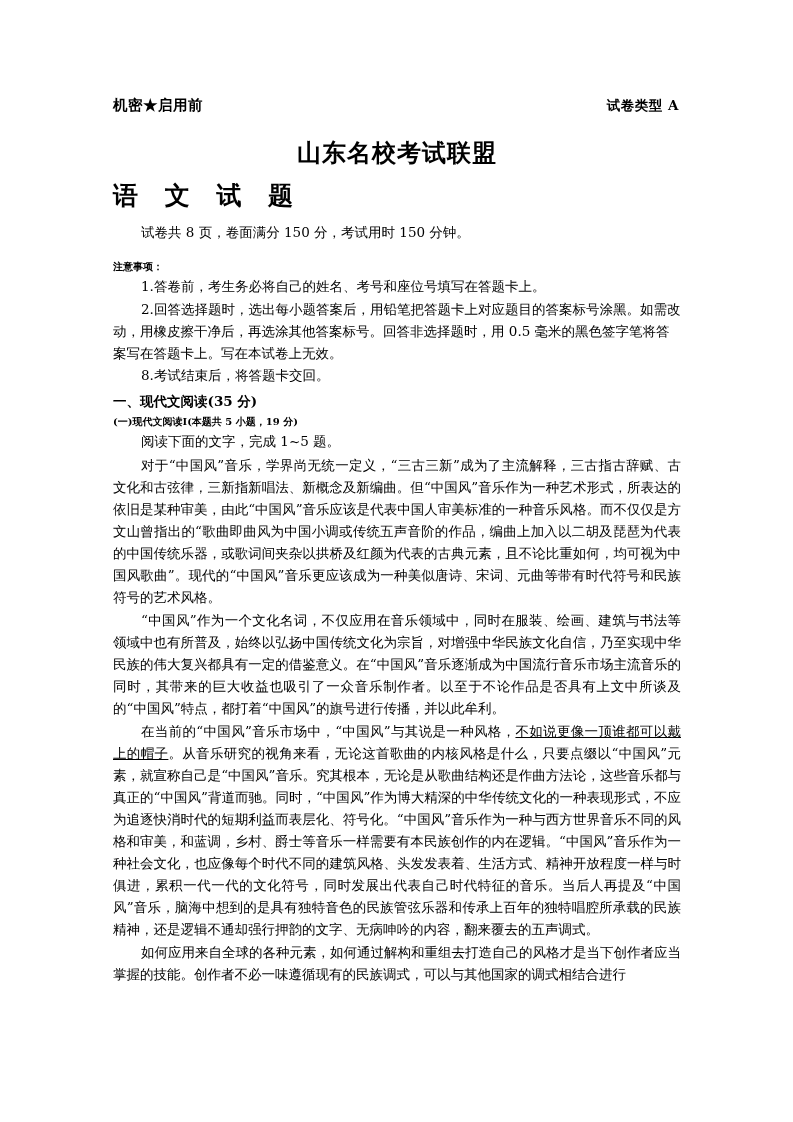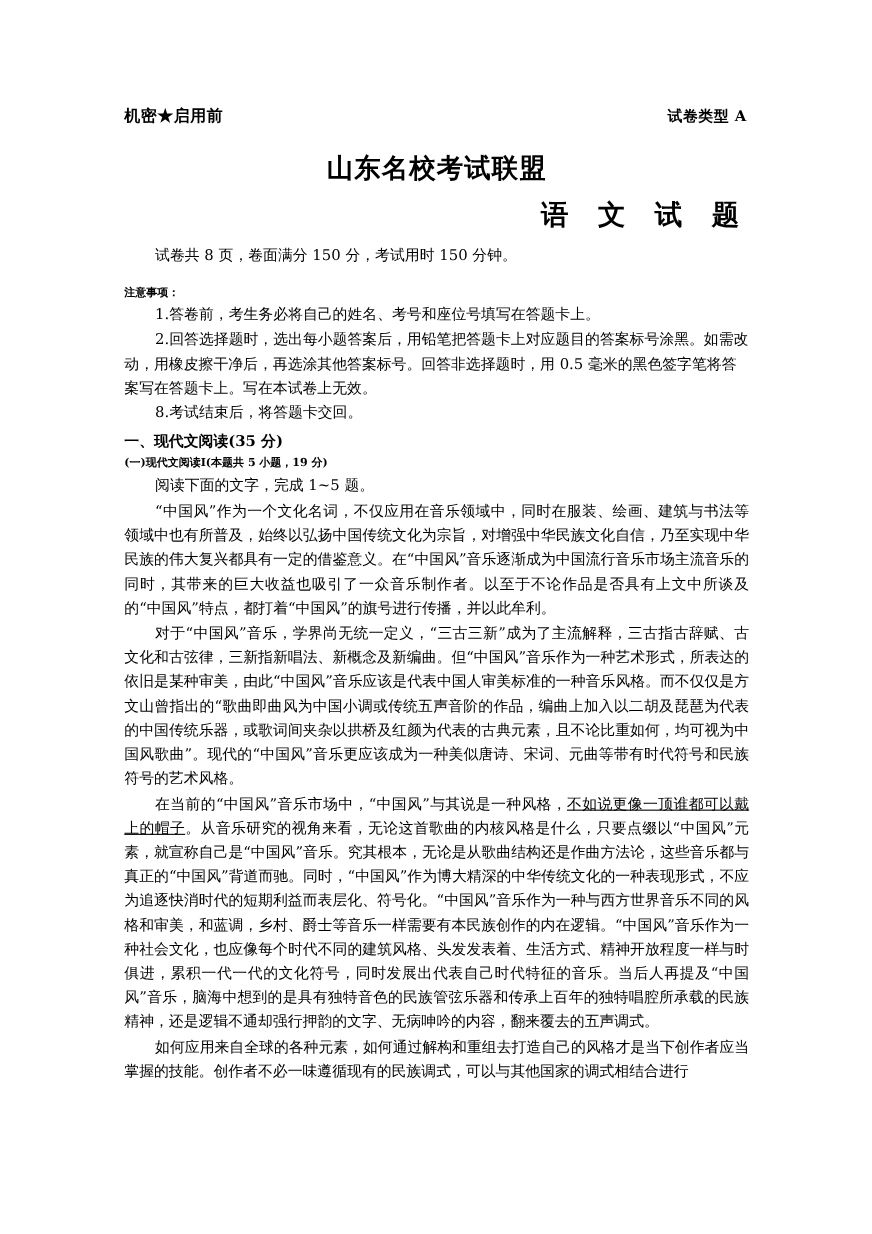--- a/index.html
+++ b/index.html
@@ -54,21 +54,21 @@
     font-family: "DejaVu Serif", "Liberation Serif", serif;
   }
   .title-sub {
     text-align: center;
     font-size: 21px;
     font-weight: bold;
     margin-top: 13px;
     letter-spacing: 0.5px;
   }
   .title-subject {
-    text-align: right;
+    text-align: left;
     font-size: 25px;
     font-weight: bold;
     margin-top: 10px;
     letter-spacing: 9px;
   }
   .exam-info {
     font-size: 13.5px;
     margin-top: 10px;
     text-indent: 28px;
     line-height: 1.55;
@@ -129,19 +129,19 @@
 
     <div class="notice-title">注意事项：</div>
     <div class="notice-item">1.答卷前，考生务必将自己的姓名、考号和座位号填写在答题卡上。</div>
     <div class="notice-item">2.回答选择题时，选出每小题答案后，用铅笔把答题卡上对应题目的答案标号涂黑。如需改动，用橡皮擦干净后，再选涂其他答案标号。回答非选择题时，用 0.5 毫米的黑色签字笔将答案写在答题卡上。写在本试卷上无效。</div>
     <div class="notice-item">8.考试结束后，将答题卡交回。</div>
 
     <div class="section-head">一、现代文阅读(35 分)</div>
     <div class="sub-head">(一)现代文阅读I(本题共 5 小题，19 分)</div>
     <div class="material-label">阅读下面的文字，完成 1~5 题。</div>
 
+    <div class="para">对于“中国风”音乐，学界尚无统一定义，“三古三新”成为了主流解释，三古指古辞赋、古文化和古弦律，三新指新唱法、新概念及新编曲。但“中国风”音乐作为一种艺术形式，所表达的依旧是某种审美，由此“中国风”音乐应该是代表中国人审美标准的一种音乐风格。而不仅仅是方文山曾指出的“歌曲即曲风为中国小调或传统五声音阶的作品，编曲上加入以二胡及琵琶为代表的中国传统乐器，或歌词间夹杂以拱桥及红颜为代表的古典元素，且不论比重如何，均可视为中国风歌曲”。现代的“中国风”音乐更应该成为一种美似唐诗、宋词、元曲等带有时代符号和民族符号的艺术风格。</div>
     <div class="para">“中国风”作为一个文化名词，不仅应用在音乐领域中，同时在服装、绘画、建筑与书法等领域中也有所普及，始终以弘扬中国传统文化为宗旨，对增强中华民族文化自信，乃至实现中华民族的伟大复兴都具有一定的借鉴意义。在“中国风”音乐逐渐成为中国流行音乐市场主流音乐的同时，其带来的巨大收益也吸引了一众音乐制作者。以至于不论作品是否具有上文中所谈及的“中国风”特点，都打着“中国风”的旗号进行传播，并以此牟利。</div>
-    <div class="para">对于“中国风”音乐，学界尚无统一定义，“三古三新”成为了主流解释，三古指古辞赋、古文化和古弦律，三新指新唱法、新概念及新编曲。但“中国风”音乐作为一种艺术形式，所表达的依旧是某种审美，由此“中国风”音乐应该是代表中国人审美标准的一种音乐风格。而不仅仅是方文山曾指出的“歌曲即曲风为中国小调或传统五声音阶的作品，编曲上加入以二胡及琵琶为代表的中国传统乐器，或歌词间夹杂以拱桥及红颜为代表的古典元素，且不论比重如何，均可视为中国风歌曲”。现代的“中国风”音乐更应该成为一种美似唐诗、宋词、元曲等带有时代符号和民族符号的艺术风格。</div>
     <div class="para">在当前的“中国风”音乐市场中，“中国风”与其说是一种风格，<u>不如说更像一顶谁都可以戴上的帽子</u>。从音乐研究的视角来看，无论这首歌曲的内核风格是什么，只要点缀以“中国风”元素，就宣称自己是“中国风”音乐。究其根本，无论是从歌曲结构还是作曲方法论，这些音乐都与真正的“中国风”背道而驰。同时，“中国风”作为博大精深的中华传统文化的一种表现形式，不应为追逐快消时代的短期利益而表层化、符号化。“中国风”音乐作为一种与西方世界音乐不同的风格和审美，和蓝调，乡村、爵士等音乐一样需要有本民族创作的内在逻辑。“中国风”音乐作为一种社会文化，也应像每个时代不同的建筑风格、头发发表着、生活方式、精神开放程度一样与时俱进，累积一代一代的文化符号，同时发展出代表自己时代特征的音乐。当后人再提及“中国风”音乐，脑海中想到的是具有独特音色的民族管弦乐器和传承上百年的独特唱腔所承载的民族精神，还是逻辑不通却强行押韵的文字、无病呻吟的内容，翻来覆去的五声调式。</div>
     <div class="para">如何应用来自全球的各种元素，如何通过解构和重组去打造自己的风格才是当下创作者应当掌握的技能。创作者不必一味遵循现有的民族调式，可以与其他国家的调式相结合进行</div>
 
   </div>
 </div>
 
 </body></html>

